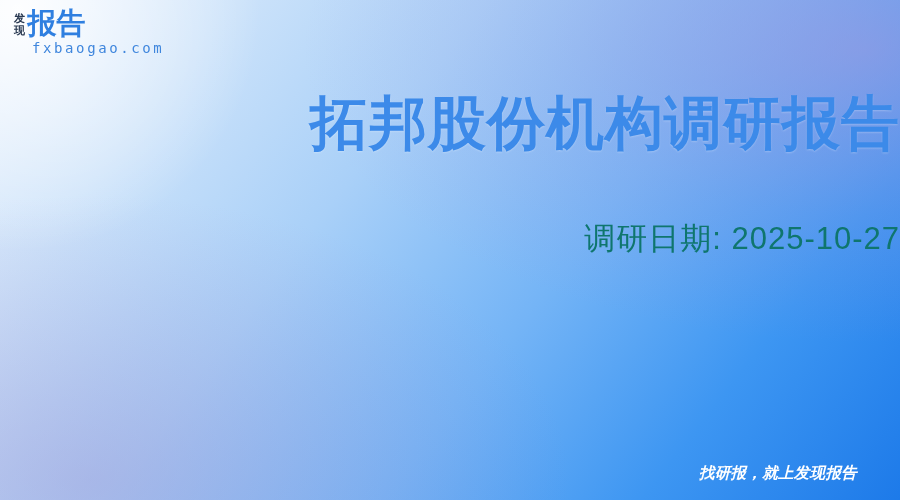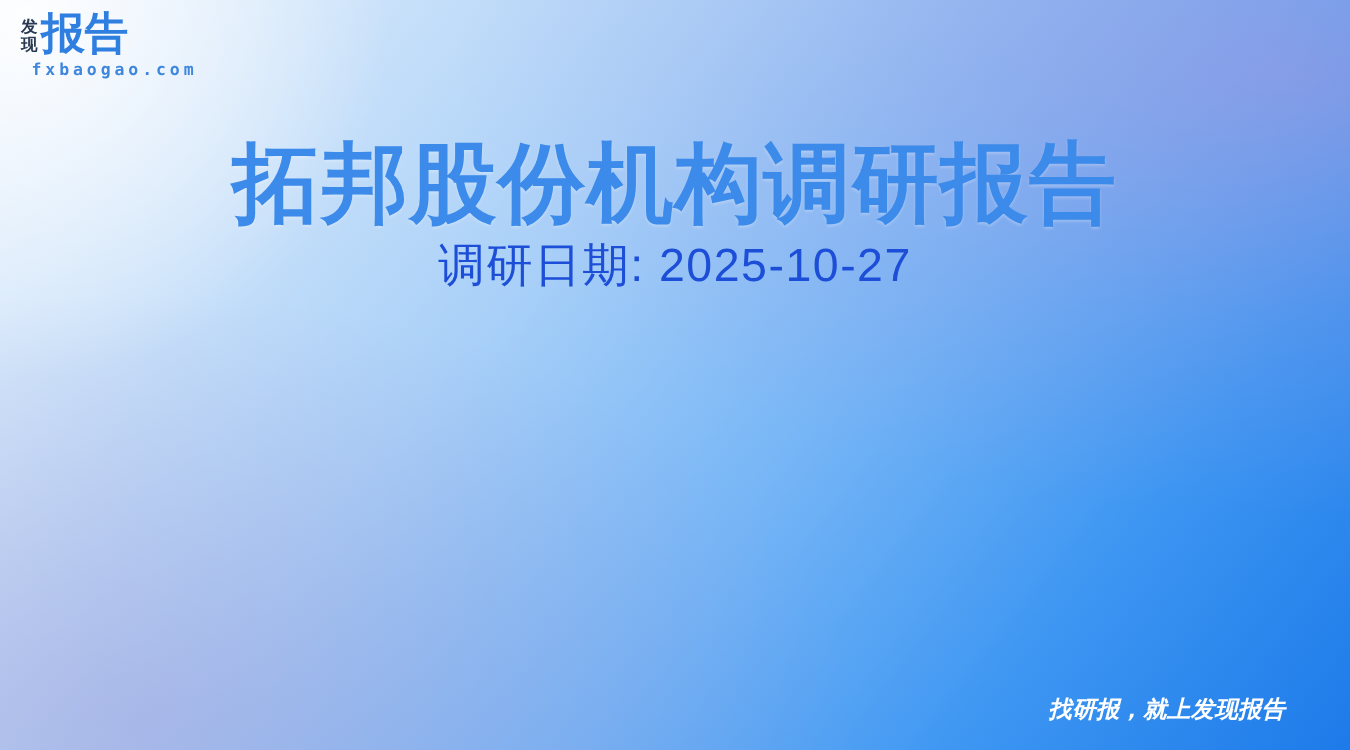--- a/index.html
+++ b/index.html
@@ -68,50 +68,53 @@
   }
   .logo-main {
     font-size: 29px;
     font-weight: 700;
     color: #2f7fe0;
     letter-spacing: 0px;
     line-height: 29px;
   }
   .logo-url {
     margin-top: 3px;
-    margin-left: 7px;
-    font-size: 11px;
-    font-weight: 700;
+    margin-left: 18px;
+    font-size: 14px;
+    font-weight: 400;
     color: #3f86dd;
     letter-spacing: 2.6px;
     font-family: "DejaVu Sans Mono", monospace;
   }
 
   
   .center {
     position: absolute;
     left: 0;
     right: 0;
     top: 88px;
     text-align: center;
   }
   .main-title {
     font-size: 58px;
     font-weight: 700;
     color: #3c8ae9;
     letter-spacing: 1px;
     line-height: 70px;
     text-shadow: 0 1px 2px rgba(255,255,255,0.25);
+    text-align: right;
   }
   .subtitle {
+    margin-top: 62px;
     font-size: 31px;
     font-weight: 400;
-    color: #1d4ed8;
+    color: #0f766e;
     letter-spacing: 1px;
     line-height: 38px;
+    text-align: right;
   }
 
   
   .tagline {
     position: absolute;
     right: 43px;
     bottom: 16px;
     font-size: 15.5px;
     font-weight: 700;
     color: #ffffff;

